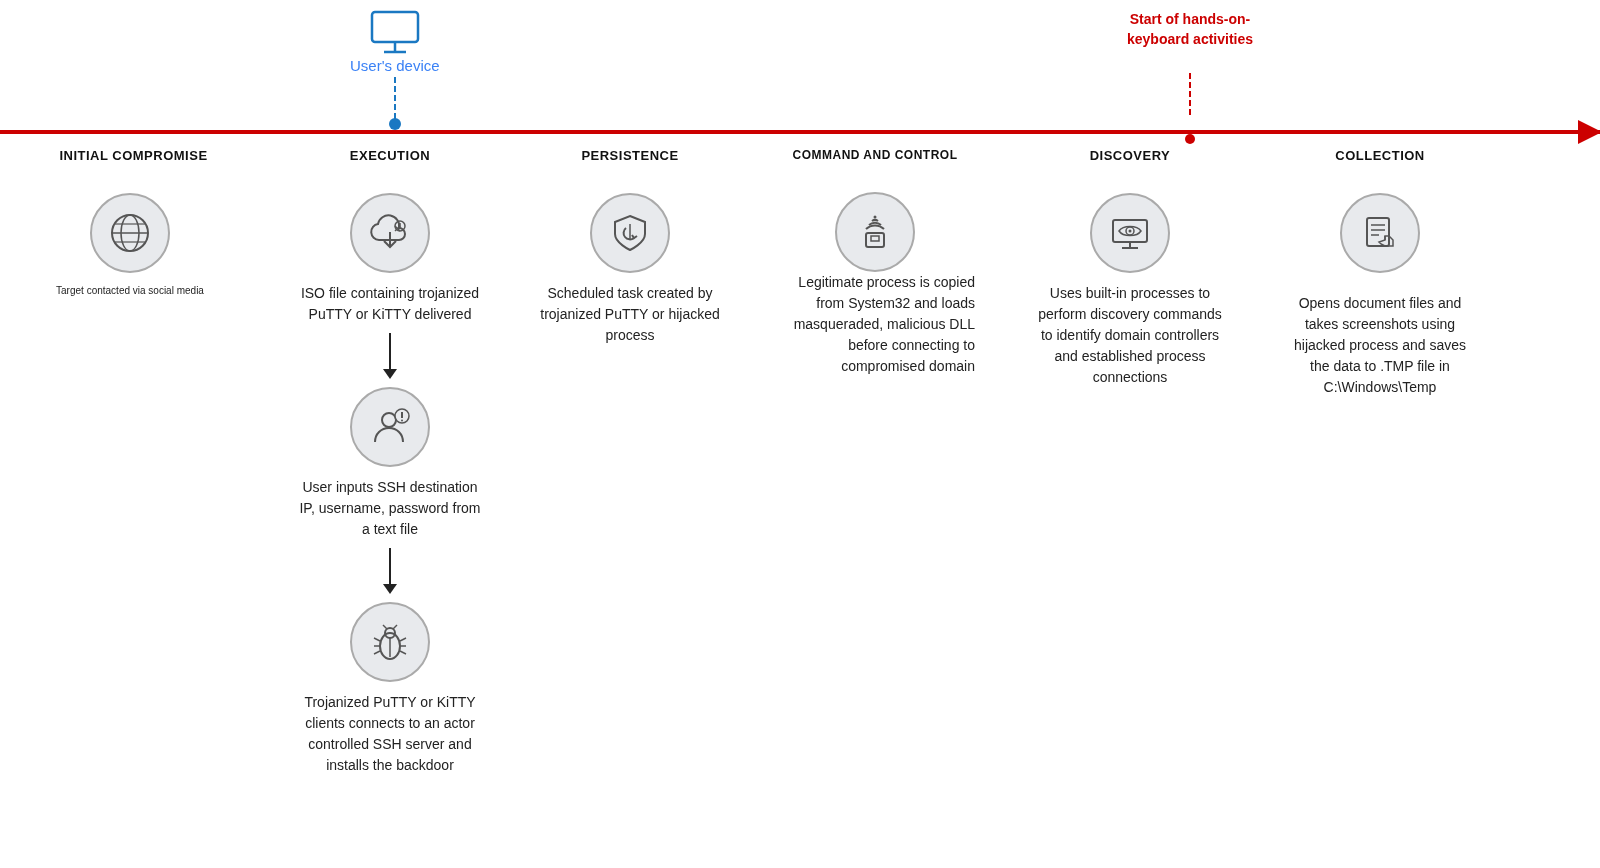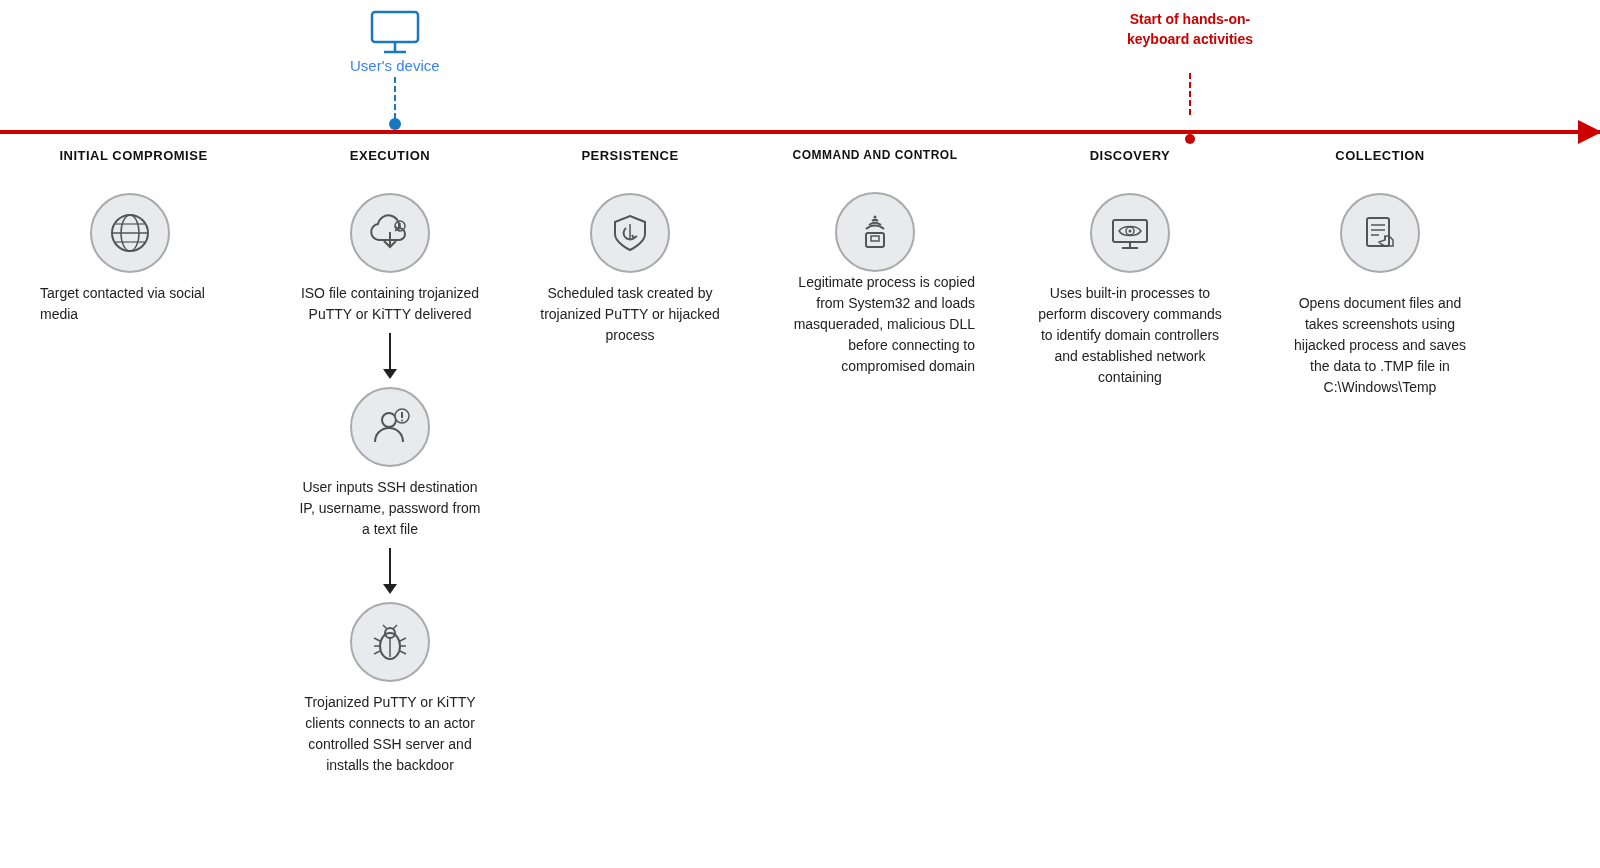--- a/index.html
+++ b/index.html
@@ -54,21 +54,21 @@
 
     <div style="width:80px;height:80px;border-radius:50%;border:2px solid #aaa;background:#e8eaed;display:flex;align-items:center;justify-content:center;margin-top:30px;">
       <svg width="46" height="46" viewBox="0 0 46 46" fill="none">
         <circle cx="23" cy="23" r="18" stroke="#555" stroke-width="2"></circle>
         <ellipse cx="23" cy="23" rx="9" ry="18" stroke="#555" stroke-width="1.5"></ellipse>
         <line x1="5" y1="23" x2="41" y2="23" stroke="#555" stroke-width="1.5"></line>
         <line x1="8" y1="14" x2="38" y2="14" stroke="#555" stroke-width="1.2"></line>
         <line x1="8" y1="32" x2="38" y2="32" stroke="#555" stroke-width="1.2"></line>
       </svg>
     </div>
-    <span style="font-size:14px;color:#222;text-align:left;line-height:1.5;margin-top:10px;max-width:180px;">Target contacted via social media</span>
+    <span style="font-size:10px;color:#222;text-align:center;line-height:1.5;margin-top:10px;max-width:180px;">Target contacted via social media</span>
   </div>
 
   <div style="position:absolute; top:148px; left:280px; width:220px; display:flex; flex-direction:column; align-items:center;">
     <span style="font-size:13px; font-weight:900; letter-spacing:0.5px; color:#111; text-align:center;">EXECUTION</span>
 
     <div style="width:80px;height:80px;border-radius:50%;border:2px solid #aaa;background:#e8eaed;display:flex;align-items:center;justify-content:center;margin-top:30px;">
       <svg width="46" height="46" viewBox="0 0 46 46" fill="none">
         <path d="M12 30a8 8 0 01-1-15.9A10 10 0 0132 18a6 6 0 010 12H12z" stroke="#555" stroke-width="2" fill="none"></path>
         <line x1="23" y1="22" x2="23" y2="36" stroke="#555" stroke-width="2"></line>
         <polyline points="17,31 23,37 29,31" stroke="#555" stroke-width="2" fill="none"></polyline>
@@ -168,21 +168,21 @@
 
         <rect x="6" y="10" width="34" height="22" rx="2" stroke="#555" stroke-width="2"></rect>
         <line x1="23" y1="32" x2="23" y2="38" stroke="#555" stroke-width="2"></line>
         <line x1="15" y1="38" x2="31" y2="38" stroke="#555" stroke-width="2"></line>
 
         <path d="M12 21 C16 15 30 15 34 21 C30 27 16 27 12 21Z" stroke="#555" stroke-width="1.5" fill="none"></path>
         <circle cx="23" cy="21" r="4" stroke="#555" stroke-width="1.5"></circle>
         <circle cx="23" cy="21" r="1.5" fill="#555"></circle>
       </svg>
     </div>
-    <span style="font-size:14px;color:#222;text-align:center;line-height:1.5;margin-top:10px;max-width:185px;">Uses built-in processes to perform discovery commands to identify domain controllers and established network containing</span>
+    <span style="font-size:14px;color:#222;text-align:center;line-height:1.5;margin-top:10px;max-width:185px;">Uses built-in processes to perform discovery commands to identify domain controllers and established process connections</span>
   </div>
 
   <div style="position:absolute; top:148px; left:1270px; width:220px; display:flex; flex-direction:column; align-items:center;">
     <span style="font-size:13px; font-weight:900; letter-spacing:0.5px; color:#111; text-align:center;">COLLECTION</span>
 
     <div style="width:80px;height:80px;border-radius:50%;border:2px solid #aaa;background:#e8eaed;display:flex;align-items:center;justify-content:center;margin-top:30px;">
       <svg width="46" height="46" viewBox="0 0 46 46" fill="none">
 
         <rect x="10" y="8" width="22" height="28" rx="2" stroke="#555" stroke-width="2"></rect>
         <line x1="14" y1="15" x2="28" y2="15" stroke="#555" stroke-width="1.5"></line>

